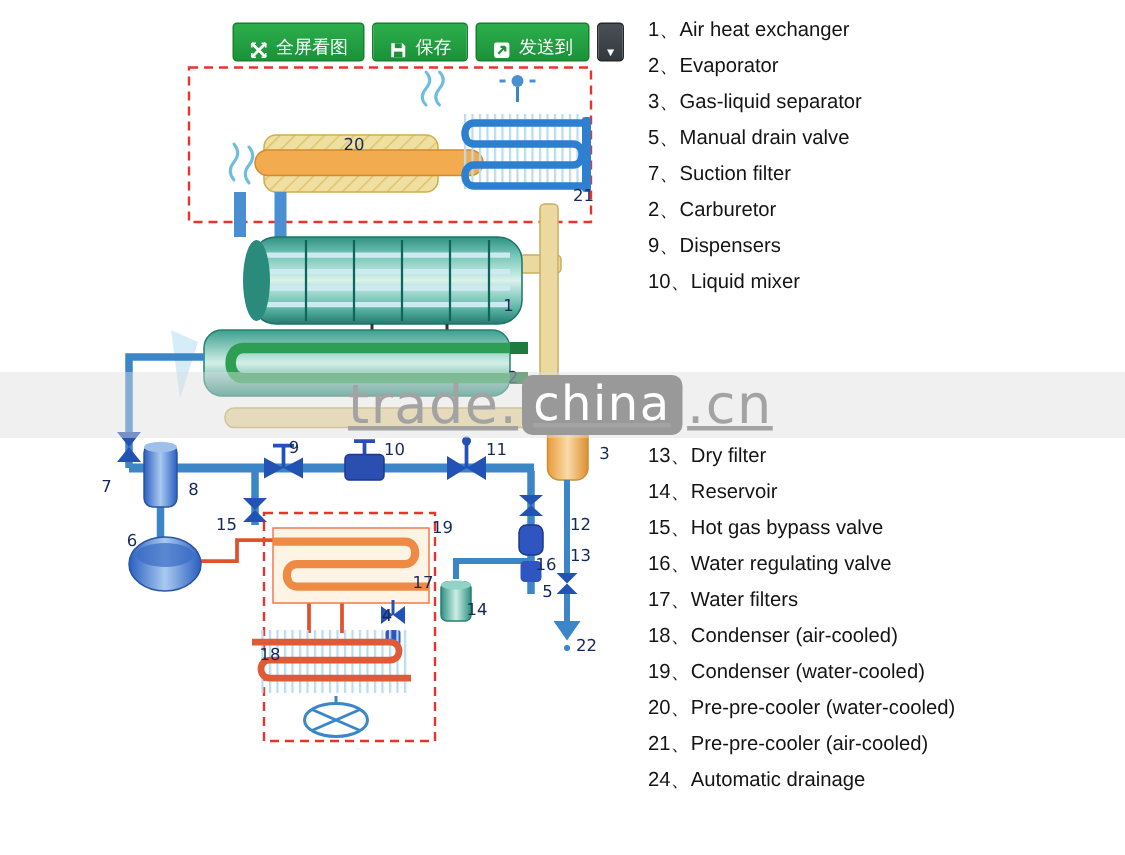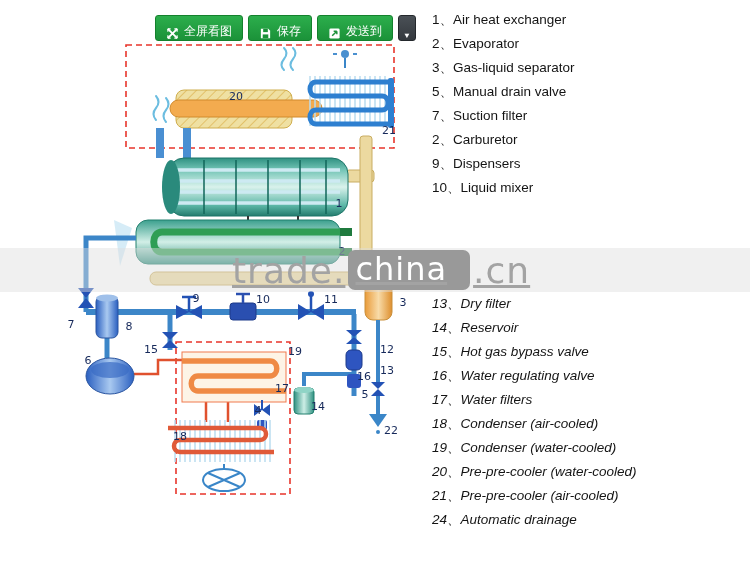--- a/index.html
+++ b/index.html
@@ -21,40 +21,40 @@
     padding:0; width:18px; justify-content:center;
     background:linear-gradient(#4a5056,#34393e); border-color:#24282c;
     font-size:8px;
   }
   .ticon { display:block; }
 
   
   .legend { position:absolute; left:419px; top:0; width:331px; height:570px;margin-left:13px; }
   .legend ul { list-style:none; margin:0; padding:0; position:absolute; left:0; }
   .legend .g1 { top:8px; }
-  .legend .g2 { top:292px;font-style:italic; }
+  .legend .g2 { top:292px; }
   .legend-item {
     height:24px; line-height:24px; font-size:13.5px; color:#141414; white-space:nowrap;
   }
 
   
   .wm-band {
     position:absolute; left:0; top:248px; width:750px; height:44px;
     background:rgba(221,221,221,0.45);
   }
   .watermark {
     position:absolute; left:232px; top:248px; height:44px;
     display:flex; align-items:center;
     font-size:36px; color:#a3a3a3; letter-spacing:1px;
     font-family:"DejaVu Sans",sans-serif;
     text-decoration:underline;
   }
   .wm-box {
     background:#999999; color:#ffffff; border-radius:7px;
-    padding:1px 23px 3px 7px; margin:0 3px; font-size:32px; line-height:36px;
+    padding:1px 8px 3px 7px; margin:0 3px; font-size:32px; line-height:36px;
   }
 
   
   .diagram { position:absolute; left:58px; top:40px; }
   .dashred { fill:none; stroke:#e8352b; stroke-width:1.6; stroke-dasharray:6 4; }
   .tan { fill:#ecd9a0; stroke:#c9ad62; stroke-width:1; }
   .wisp { stroke:#6cbde0; stroke-width:2; fill:none; stroke-linecap:round; }
   .coil-blue { stroke:#2d7fd0; stroke-width:5; fill:none; }
   .coil-orange { stroke:#ef8a44; stroke-width:5.5; fill:none; }
   .coil-red { stroke:#e05a38; stroke-width:4.5; fill:none; }

